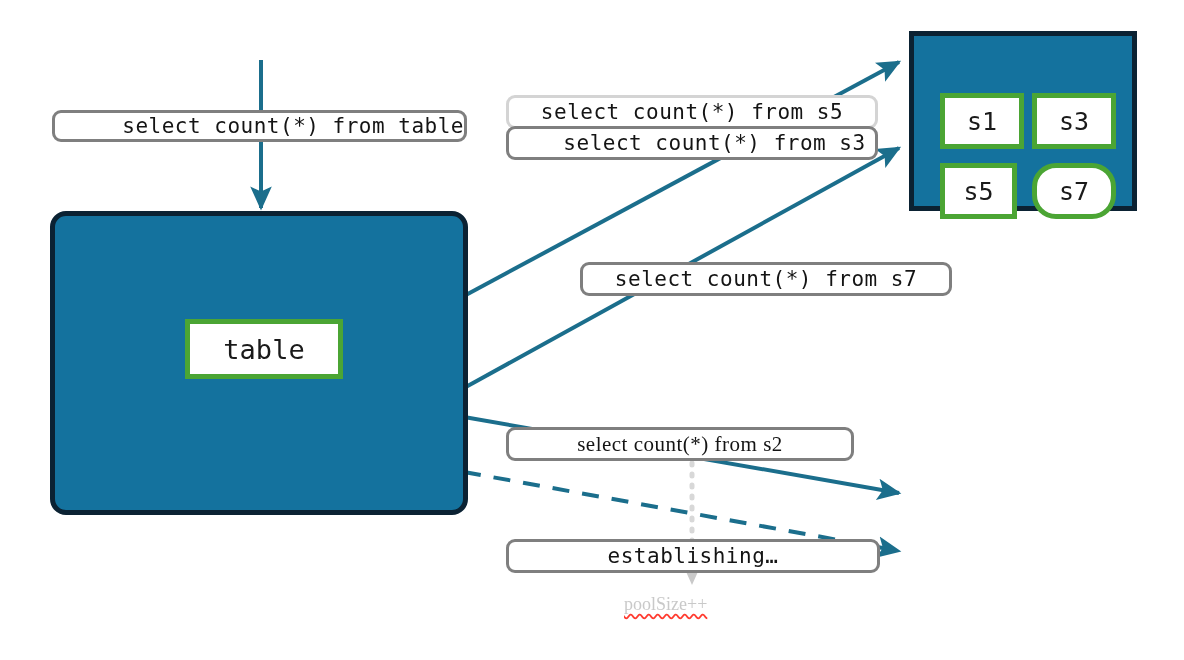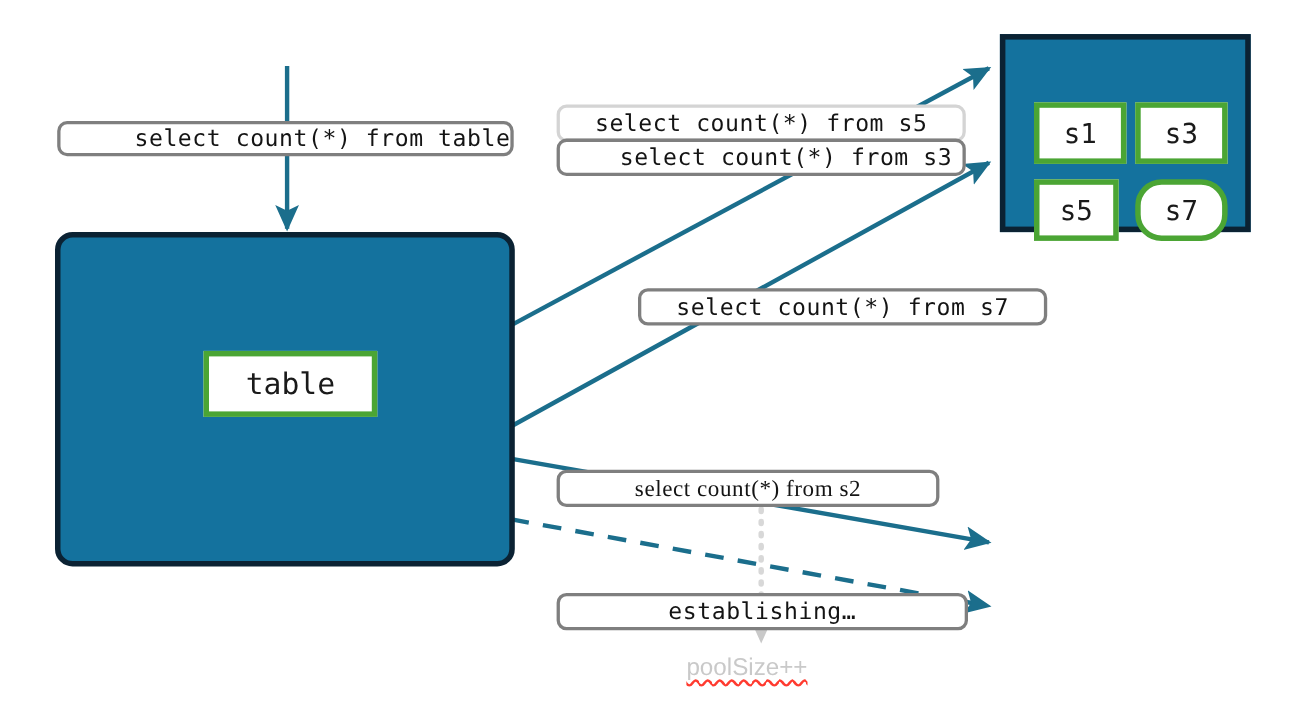--- a/index.html
+++ b/index.html
@@ -62,22 +62,22 @@
     font-size: 21px;
     color: #141414;
     white-space: nowrap;
     letter-spacing: 0.5px;
   }
   .label.faded {
     border-color: #D4D4D4;
   }
   .pool-note {
     position: absolute;
-    font-family: Liberation Sans, sans-serif;
-    font-size: 22px;
+    font-family: Liberation Serif, serif;
+    font-size: 18px;
     color: #C9C9C9;
     white-space: nowrap;
     text-decoration: underline wavy #FF3B30;
     text-decoration-skip-ink: none;
     text-underline-offset: 3px;
   }
 </style>
 </head>
 <body>
 

